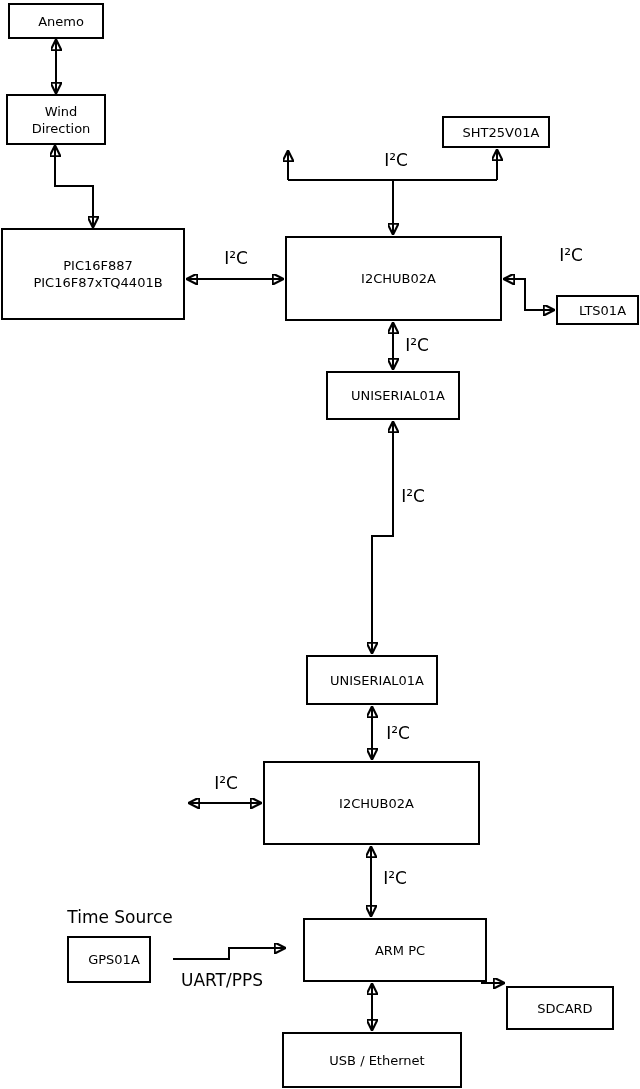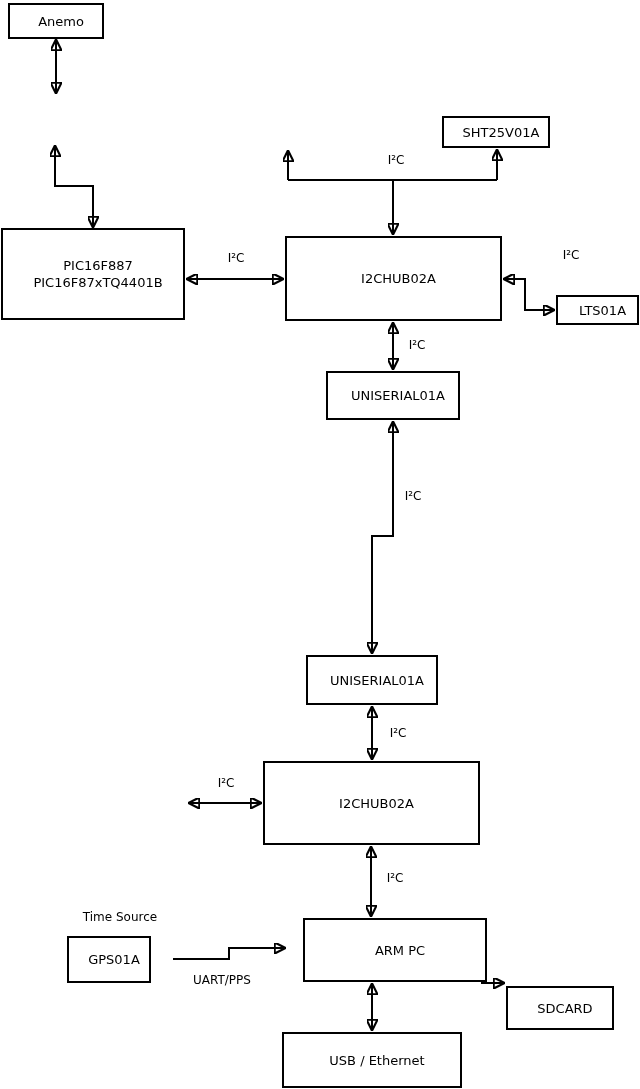--- a/index.html
+++ b/index.html
@@ -33,21 +33,21 @@
     justify-content: center;
     text-align: center;
     font-size: 13px;
     line-height: 17px;
     white-space: nowrap;
     padding-left: 10px;
   }
   .edge-label {
     position: absolute;
     transform: translate(-50%, -50%);
-    font-size: 12px;
+    font-size: 17px;
     white-space: nowrap;
   }
 </style>
 </head>
 <body>
 
 <div class="canvas">
 
   <svg class="wires" viewBox="0 0 640 1089" xmlns="http://www.w3.org/2000/svg">
     <defs>
@@ -73,20 +73,24 @@
     <path d="M 371 848 V 915" marker-start="url(#arrow)" marker-end="url(#arrow)"></path>
     <path d="M 173 959 H 229 V 948 H 284" marker-end="url(#arrow)"></path>
     <path d="M 461 949 H 482 V 983 H 503" marker-start="url(#arrow)" marker-end="url(#arrow)"></path>
     <path d="M 372 985 V 1029" marker-start="url(#arrow)" marker-end="url(#arrow)"></path>
   </svg>
 
   <div class="node" style="left:8px;top:3px;width:96px;height:36px">
     <span>Anemo</span>
   </div>
 
+  <div class="node" style="left:6px;top:94px;width:100px;height:51px">
+    <span>Wind</span>
+    <span>Direction</span>
+  </div>
 
   <div class="node" style="left:1px;top:228px;width:184px;height:92px">
     <span>PIC16F887</span>
     <span>PIC16F87xTQ4401B</span>
   </div>
 
 
   <div class="node" style="left:442px;top:116px;width:108px;height:32px">
     <span>SHT25V01A</span>
   </div>

